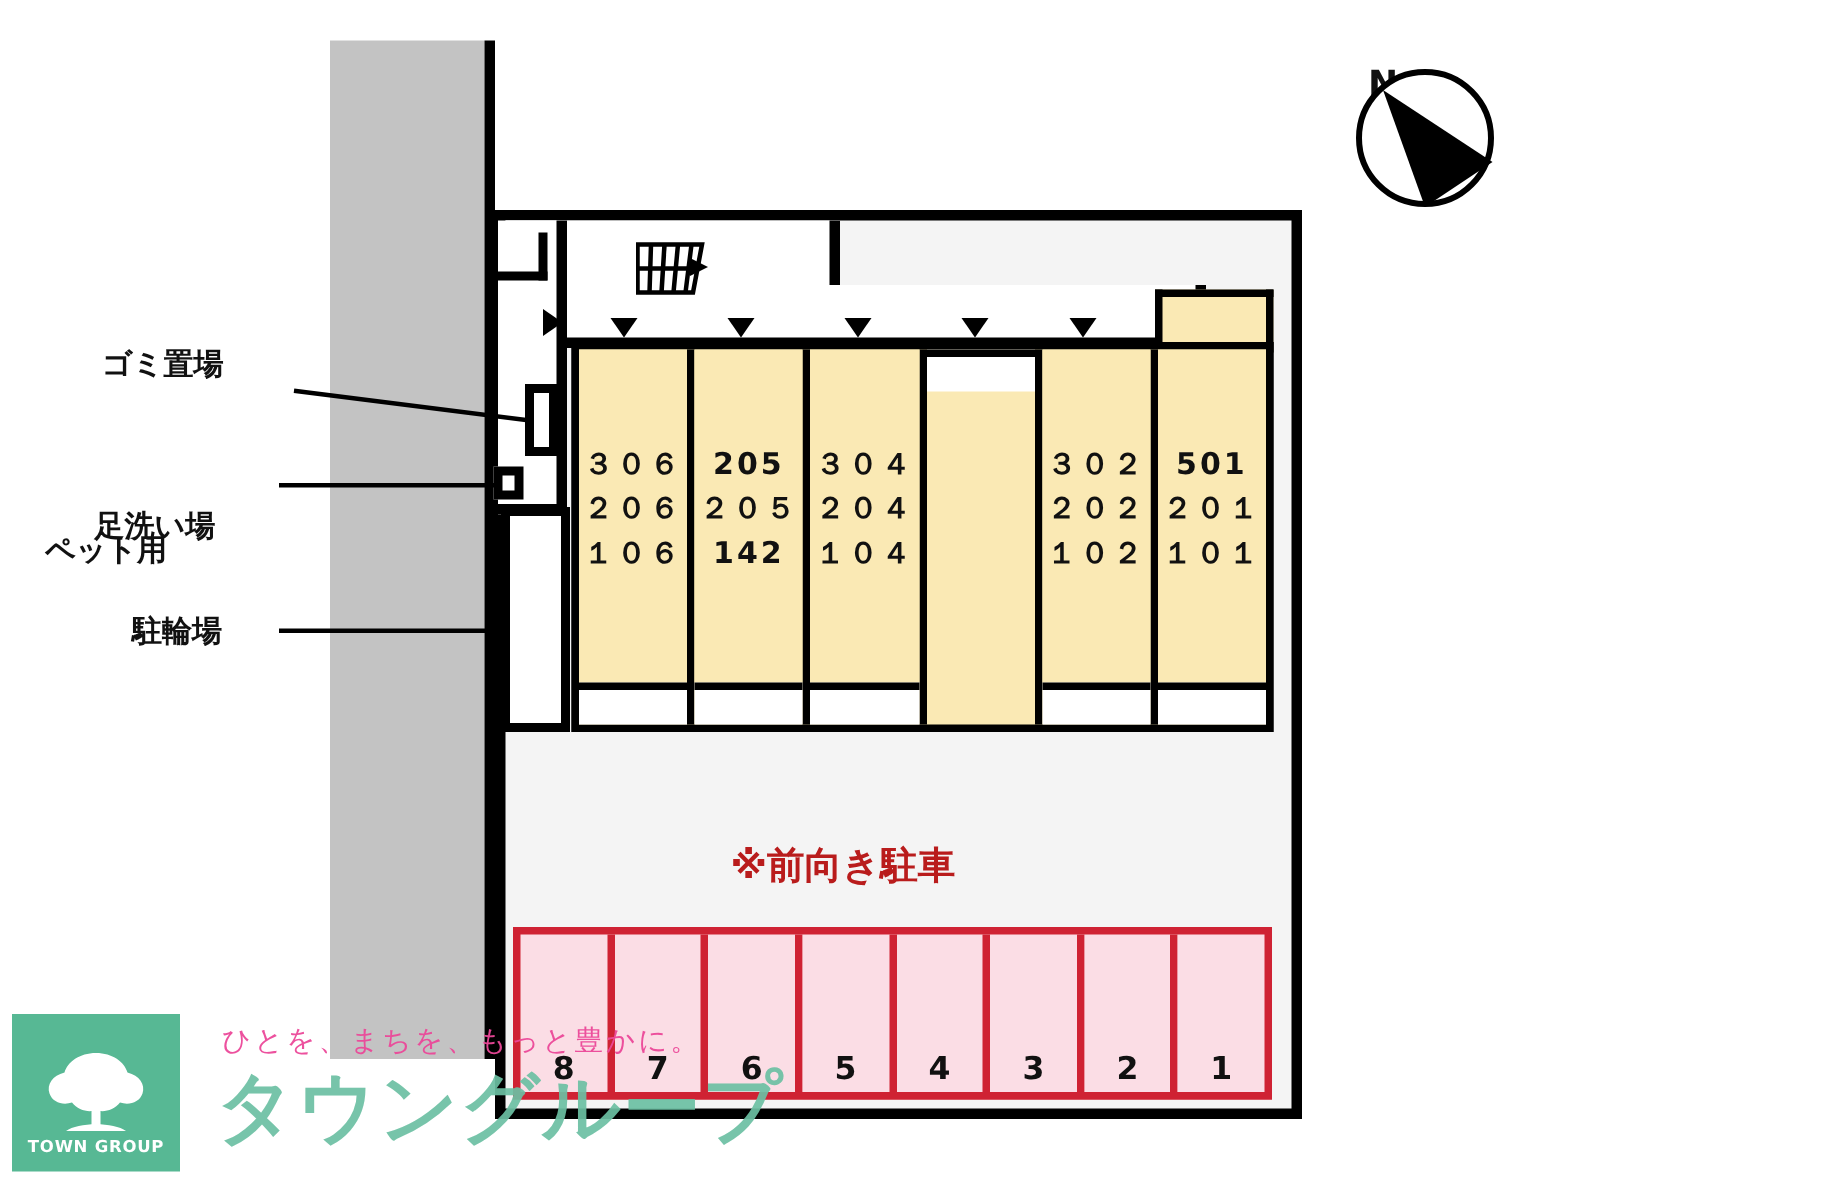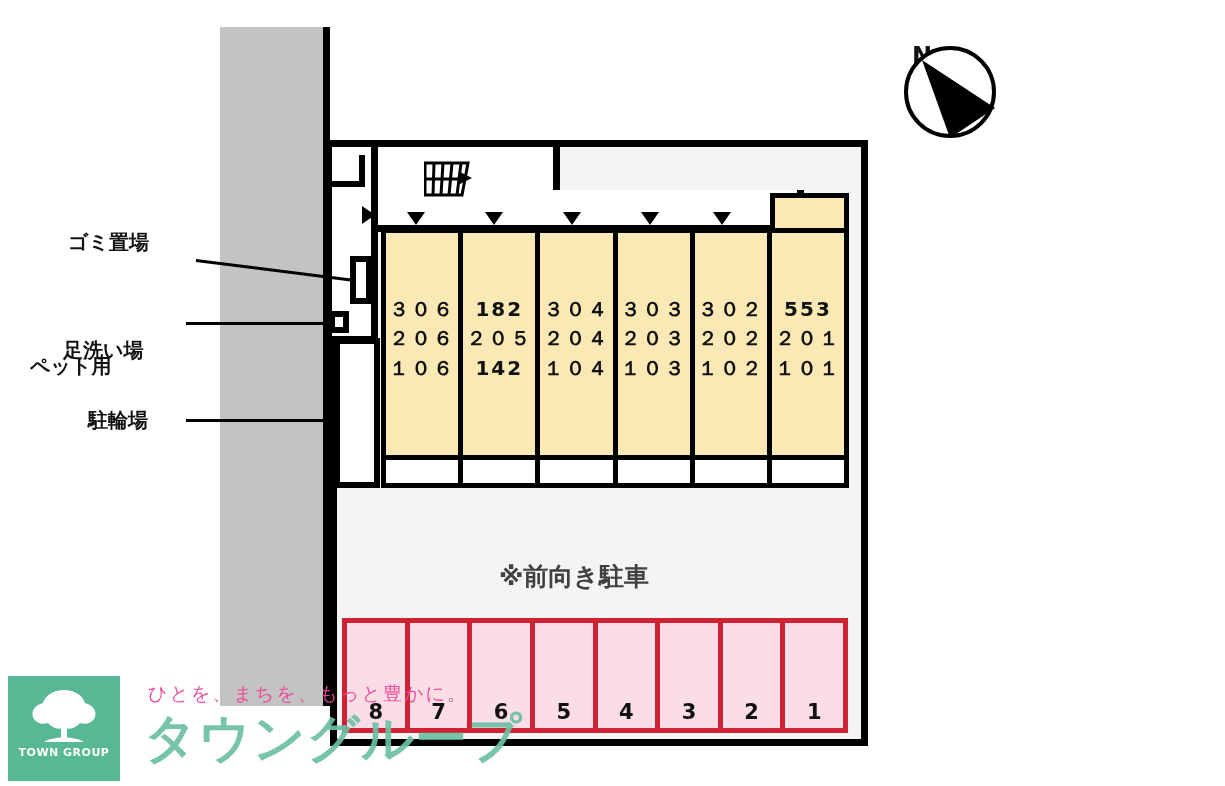--- a/index.html
+++ b/index.html
@@ -202,25 +202,25 @@
     font-size: 20px;
     font-weight: bold;
     color: #111111;
     white-space: nowrap;
     font-family: "DejaVu Sans", "Liberation Sans", sans-serif;
   }
 
   
   .park-note {
     position: absolute;
-    left: 499px;
+    left: 487px;
     top: 560px;
     font-size: 25px;
     font-weight: bold;
-    color: #404040;
+    color: #b91c1c;
     white-space: nowrap;
   }
   .park-row {
     position: absolute;
     left: 342px;
     top: 618px;
     width: 506px;
     height: 115px;
     border: 5px solid #cf2233;
     box-sizing: border-box;
@@ -258,21 +258,21 @@
   }
 
   
   .logo-wrap { position: absolute; left: 8px; top: 676px; width: 490px; height: 105px; }
   .logo-mark {
     position: absolute; left: 0; top: 0;
     width: 112px; height: 105px;
     background: #57b894;
     display: flex; flex-direction: column;
     align-items: center; justify-content: flex-end;
-    padding-bottom: 22px; box-sizing: border-box;
+    padding-bottom: 10px; box-sizing: border-box;
   }
   .logo-mark-txt {
     color: #ffffff; font-size: 11px; font-weight: bold; letter-spacing: .5px;
   }
   .logo-tagline {
     position: absolute; left: 140px; top: 5px;
     font-size: 19px; color: #ec4899; letter-spacing: 2px; white-space: nowrap;
     opacity: .95;
   }
   .logo-name {
@@ -322,53 +322,48 @@
     <div class="unit">
       <div class="unit-body">
         <div class="unit-num">３０６</div>
         <div class="unit-num">２０６</div>
         <div class="unit-num">１０６</div>
       </div>
       <div class="balcony"></div>
     </div>
     <div class="unit">
       <div class="unit-body">
-        <div class="unit-num">182</div>
+        <div class="unit-num">205</div>
         <div class="unit-num">２０５</div>
         <div class="unit-num">142</div>
       </div>
       <div class="balcony"></div>
     </div>
     <div class="unit">
       <div class="unit-body">
         <div class="unit-num">３０４</div>
         <div class="unit-num">２０４</div>
         <div class="unit-num">１０４</div>
       </div>
       <div class="balcony"></div>
     </div>
     <div class="unit">
-      <div class="unit-body">
-        <div class="unit-num">３０３</div>
-        <div class="unit-num">２０３</div>
-        <div class="unit-num">１０３</div>
-      </div>
       <div class="balcony"></div>
     </div>
     <div class="unit">
       <div class="unit-body">
         <div class="unit-num">３０２</div>
         <div class="unit-num">２０２</div>
         <div class="unit-num">１０２</div>
       </div>
       <div class="balcony"></div>
     </div>
     <div class="unit">
       <div class="unit-body">
-        <div class="unit-num">553</div>
+        <div class="unit-num">501</div>
         <div class="unit-num">２０１</div>
         <div class="unit-num">１０１</div>
       </div>
       <div class="balcony"></div>
     </div>
   </div>
 
   <div class="fac-box gomi-box"></div>
   <div class="fac-box pet-box"></div>
   <div class="fac-box bike-box"></div>

